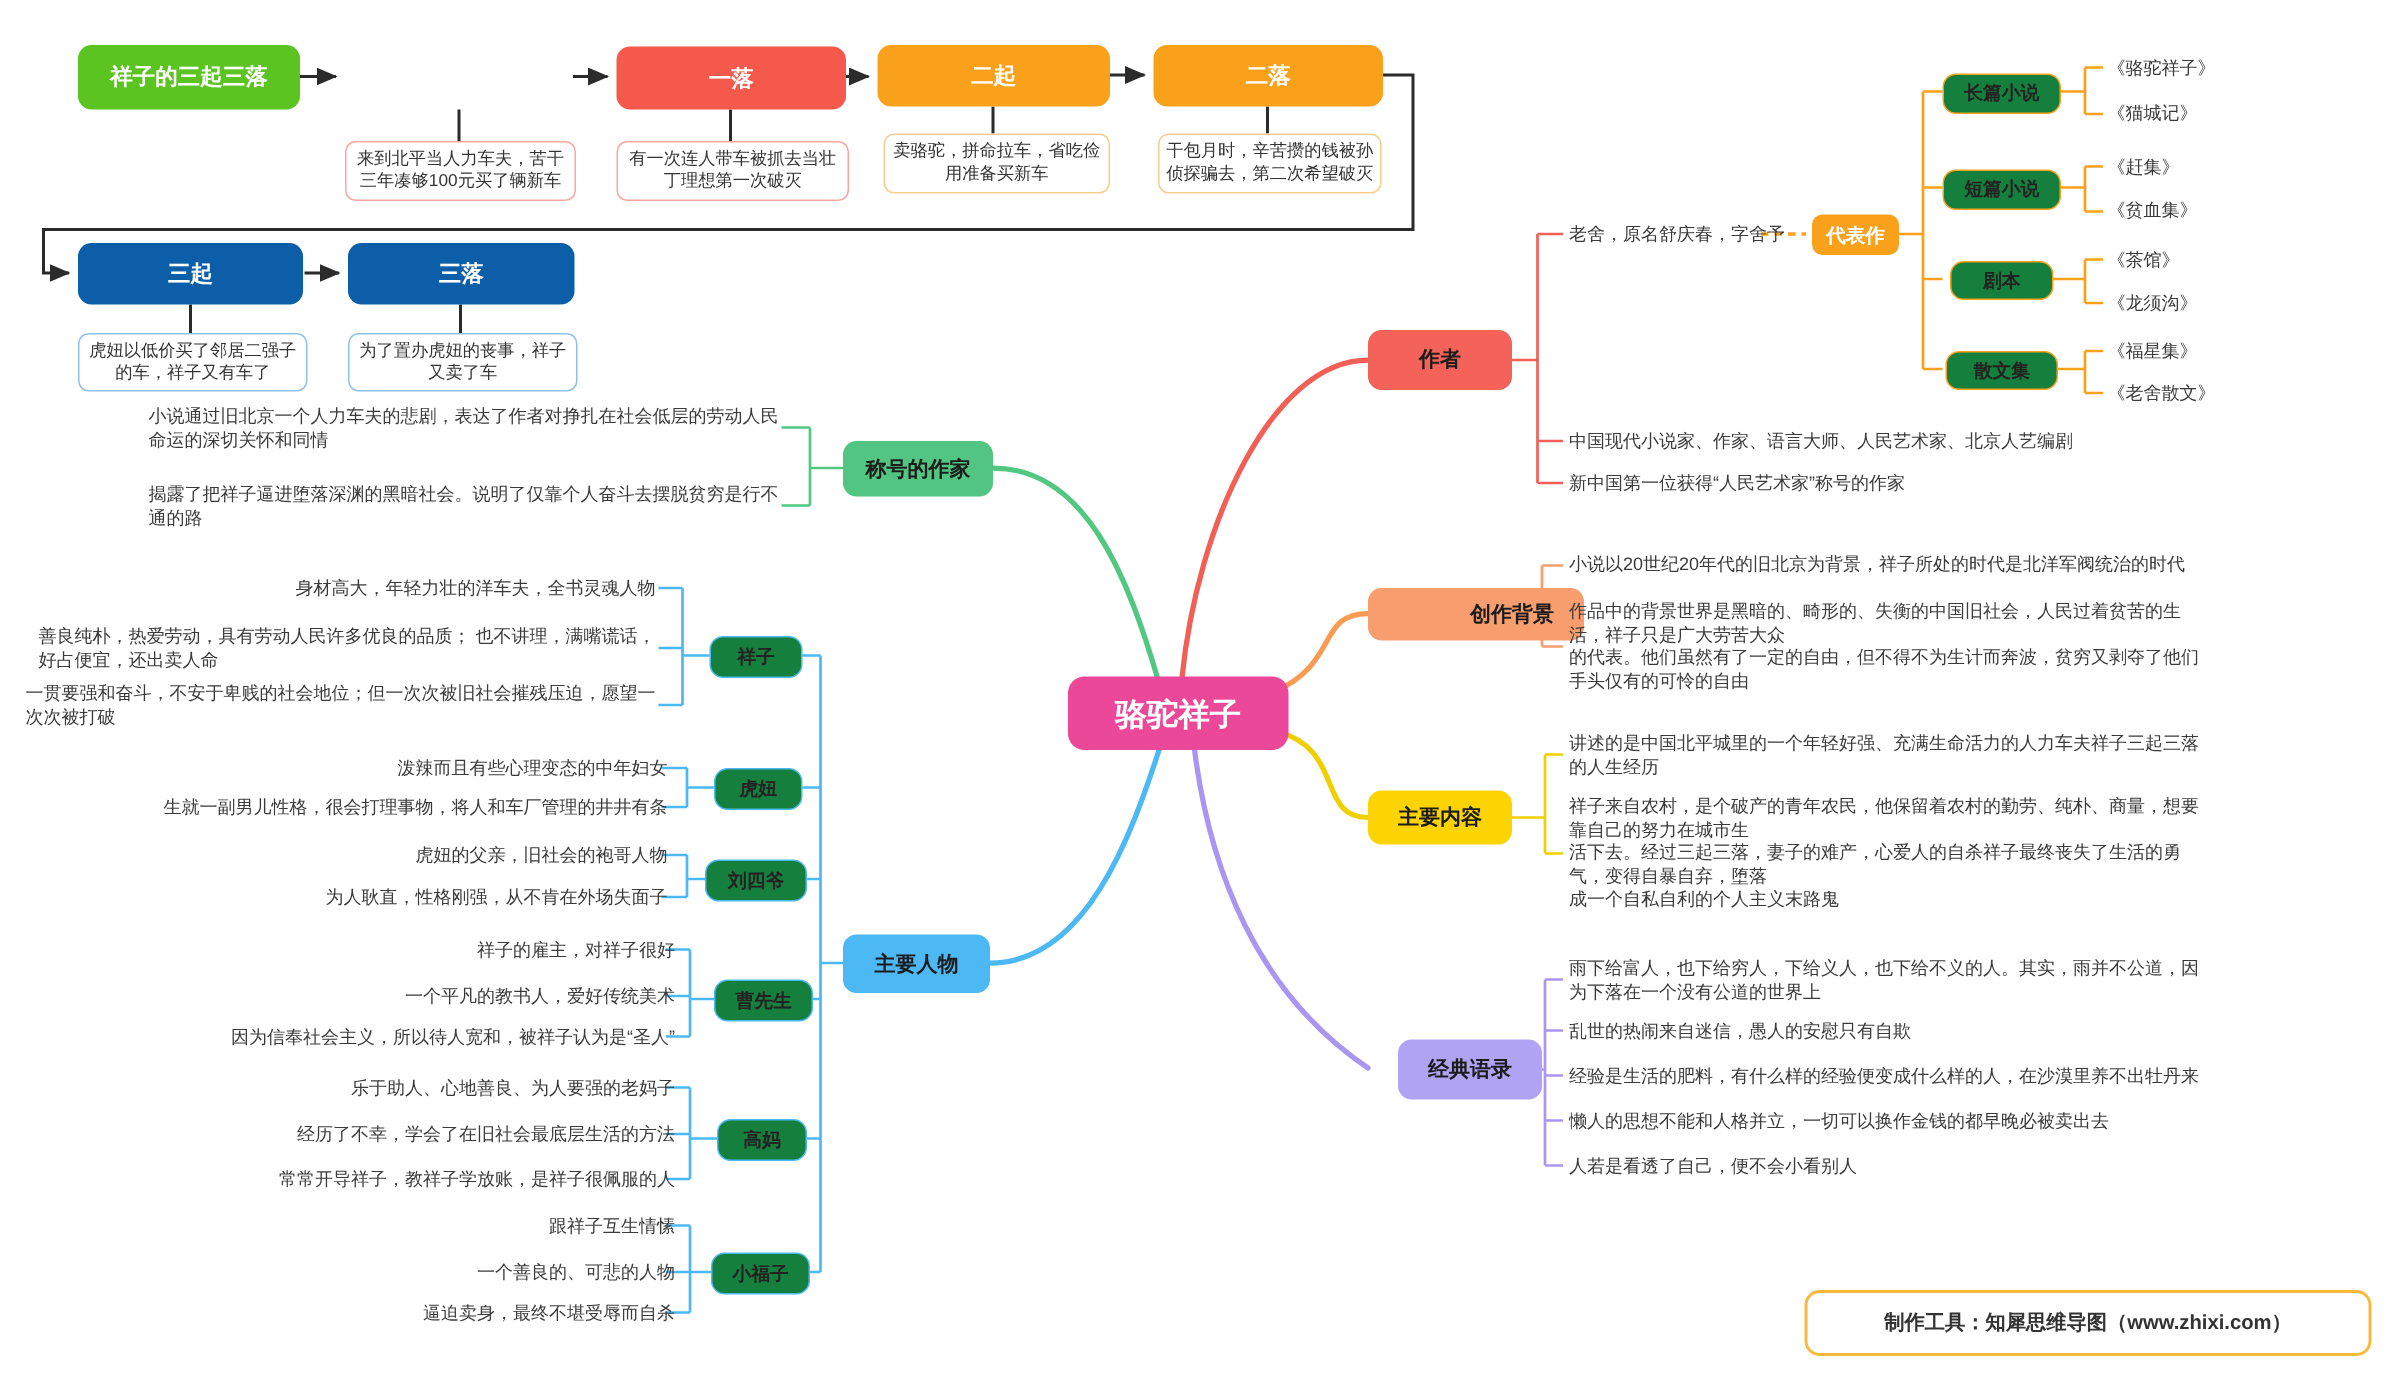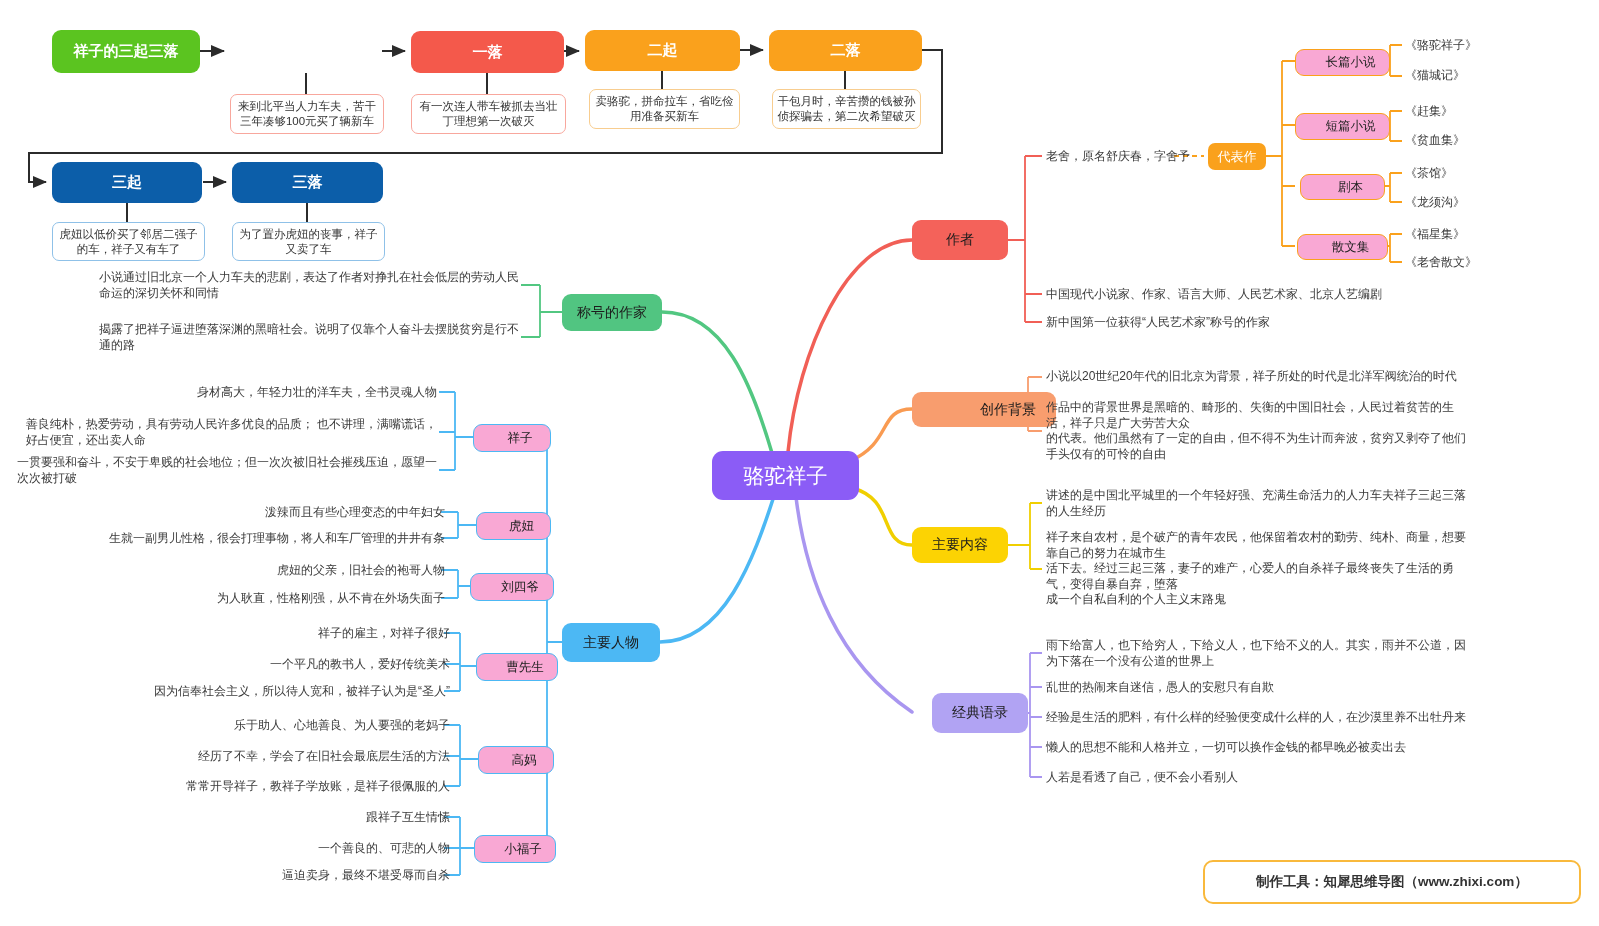--- a/index.html
+++ b/index.html
@@ -14,31 +14,31 @@
   .fnode.orange{background:#faa11c;}
   .fnode.blue{background:#0c5ea9;}
   .fnote{position:absolute;display:flex;align-items:center;justify-content:center;
          border-radius:7px;background:#fff;color:#333;font-size:11.5px;line-height:15px;
          text-align:center;white-space:pre-line;}
   .fnote.red-b{border:1.5px solid #f8a79d;}
   .fnote.orange-b{border:1.5px solid #f8cd8f;}
   .fnote.blue-b{border:1.5px solid #8fc1e8;}
   
   .mnode{position:absolute;display:flex;align-items:center;justify-content:center;
-         border-radius:9px;font-weight:normal;font-size:14px;color:#1c1c1c;}
-  .center{background:#8b5cf6;color:#ffffff;font-size:21px;border-radius:11px;}
+         border-radius:9px;font-weight:bold;font-size:14px;color:#1c1c1c;}
+  .center{background:#ec4899;color:#ffffff;font-size:21px;border-radius:11px;}
   .theme-bg{background:#51c581;}
   .chars-bg{background:#4cb8f4;}
   .author-bg{background:#f4625a;}
   .bg-bg{background:#f89d6e;padding-left:48px;}
   .content-bg{background:#fcd303;}
   .quotes-bg{background:#b1a3f3;margin-left:20px;}
   .works-bg{background:#faa11c;color:#ffffff;font-size:13px;border-radius:7px;}
   .subnode{position:absolute;display:flex;align-items:center;justify-content:center;
-           background:#f9a8d4;border-radius:9px;font-weight:normal;font-size:12.5px;color:#222;padding-left:16px;}
+           background:#15803d;border-radius:9px;font-weight:bold;font-size:12.5px;color:#222;}
   .b-blue{border:1.5px solid #4cb8f4;}
   .b-orange{border:1.5px solid #faa11c;}
   
   .leaf{position:absolute;font-size:12px;line-height:15.5px;color:#3a3a3a;
         white-space:pre-line;text-align:left;}
   
   .watermark{position:absolute;display:flex;align-items:center;justify-content:center;
              background:#fff;border:2px solid #f9b93c;border-radius:10px;
              font-weight:bold;font-size:13.5px;color:#333;}
 </style>

